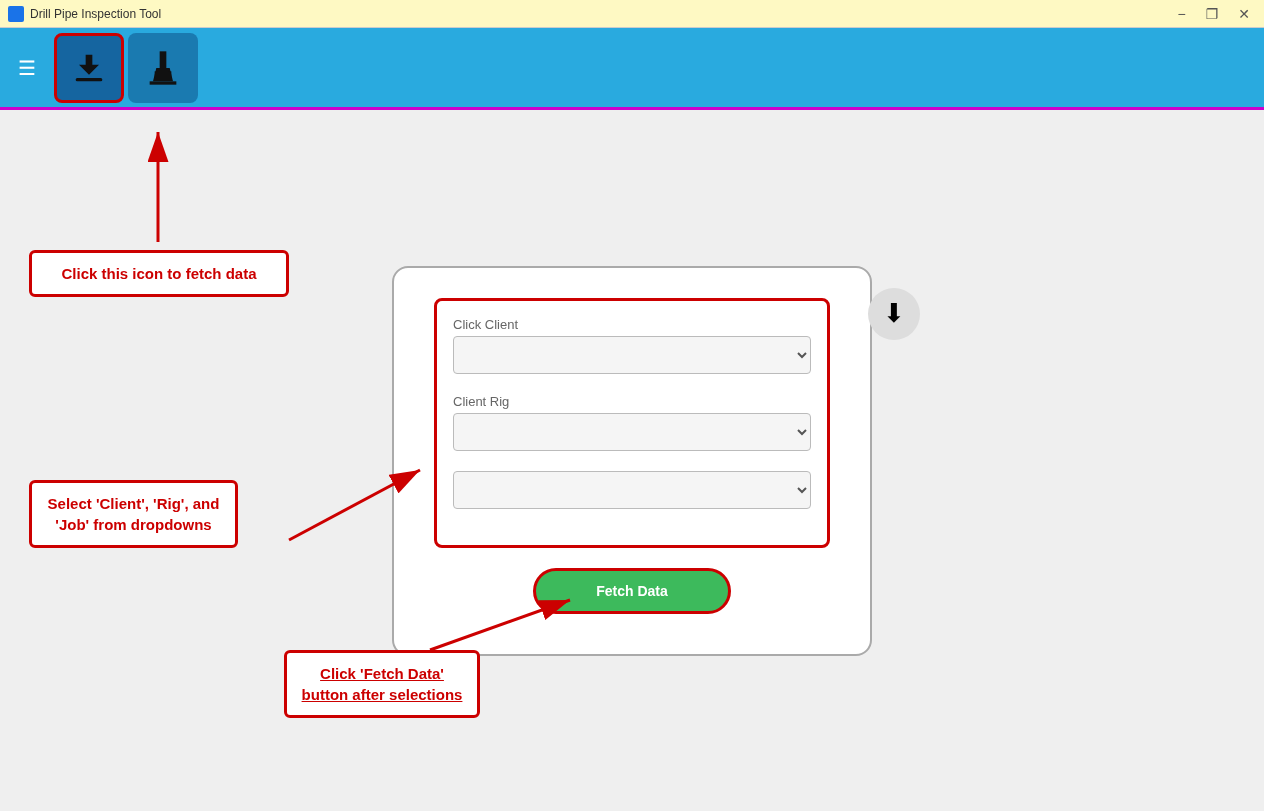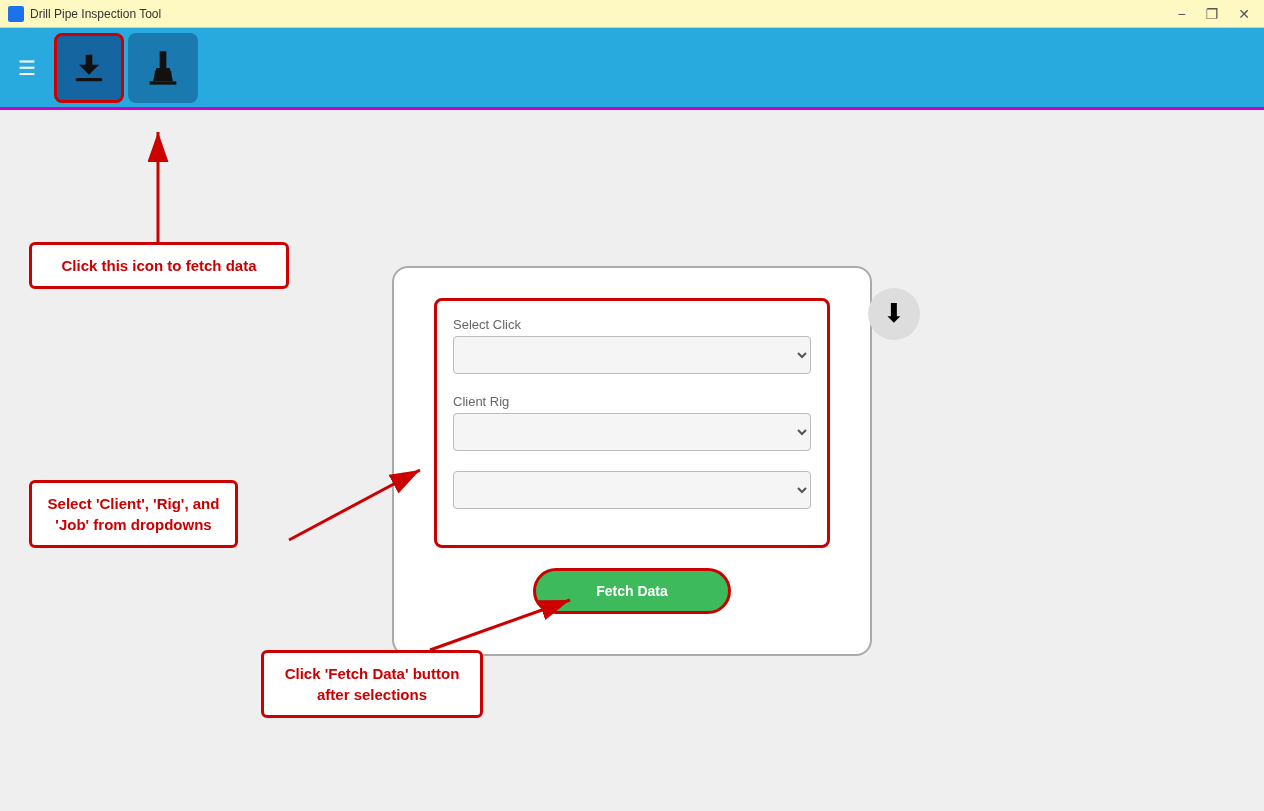--- a/index.html
+++ b/index.html
@@ -234,21 +234,21 @@
     </svg>
   </div>
 </div>
 
 <div class="main-content">
 
   <div class="card">
 
     <div class="dropdowns-highlight">
       <div class="form-group">
-        <label class="form-label">Select Click</label>
+        <label class="form-label">Click Client</label>
         <select class="form-select">
           <option value=""></option>
         </select>
       </div>
 
       <div class="form-group">
         <label class="form-label">Client Rig</label>
         <select class="form-select">
           <option value=""></option>
         </select>
@@ -263,31 +263,31 @@
 
     <div class="fetch-btn-wrap">
       <button class="fetch-btn">Fetch Data</button>
     </div>
 
     <div class="card-avatar">
       <span style="font-size:26px;">⬇</span>
     </div>
   </div>
 
-  <div class="annotation" style="left: 29px; top: 132px; width: 260px;">
+  <div class="annotation" style="left: 29px; top: 140px; width: 260px;">
     <span>Click this icon to
 fetch data</span>
   </div>
 
   <div class="annotation" style="left: 29px; top: 370px; width: 209px;">
     <span>Select 'Client', 'Rig', and
 'Job' from dropdowns</span>
   </div>
 
-  <div class="annotation" style="left: 261px; top: 540px; width: 222px;">
+  <div class="annotation" style="left: 284px; top: 540px; width: 196px; text-decoration: underline;">
     <span>Click 'Fetch Data'
 button after
 selections</span>
   </div>
 
   <svg class="arrows-overlay">
 
     <defs>
       <marker id="arrowhead-red" markerWidth="10" markerHeight="7" refX="10" refY="3.5" orient="auto">
         <polygon points="0 0, 10 3.5, 0 7" fill="#cc0000"></polygon>

